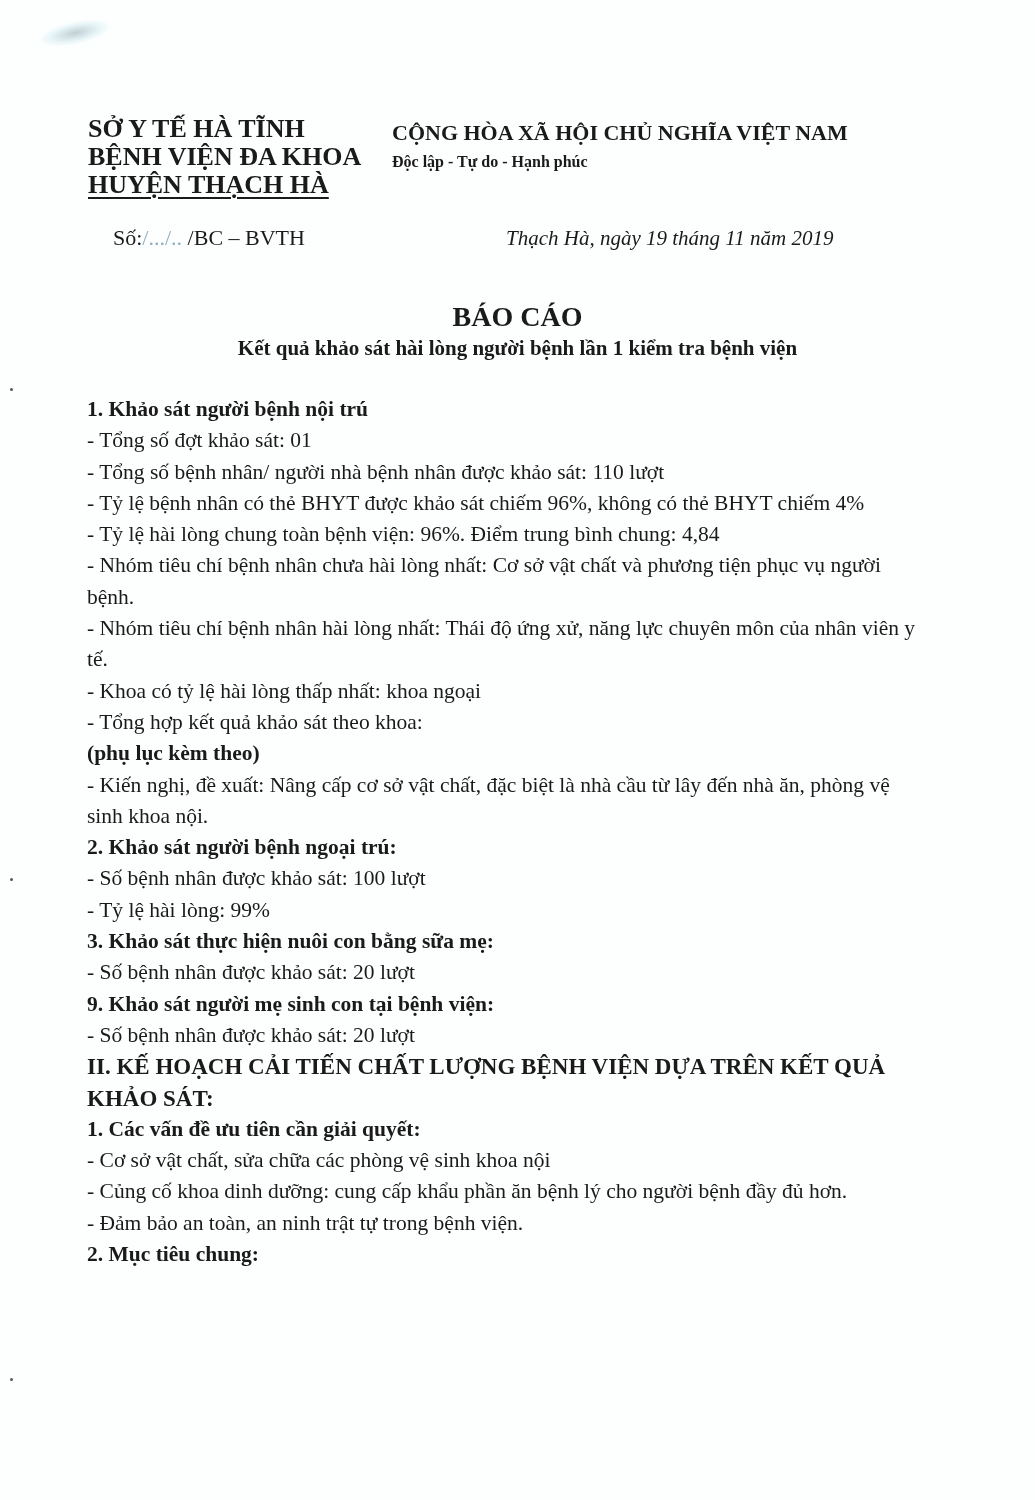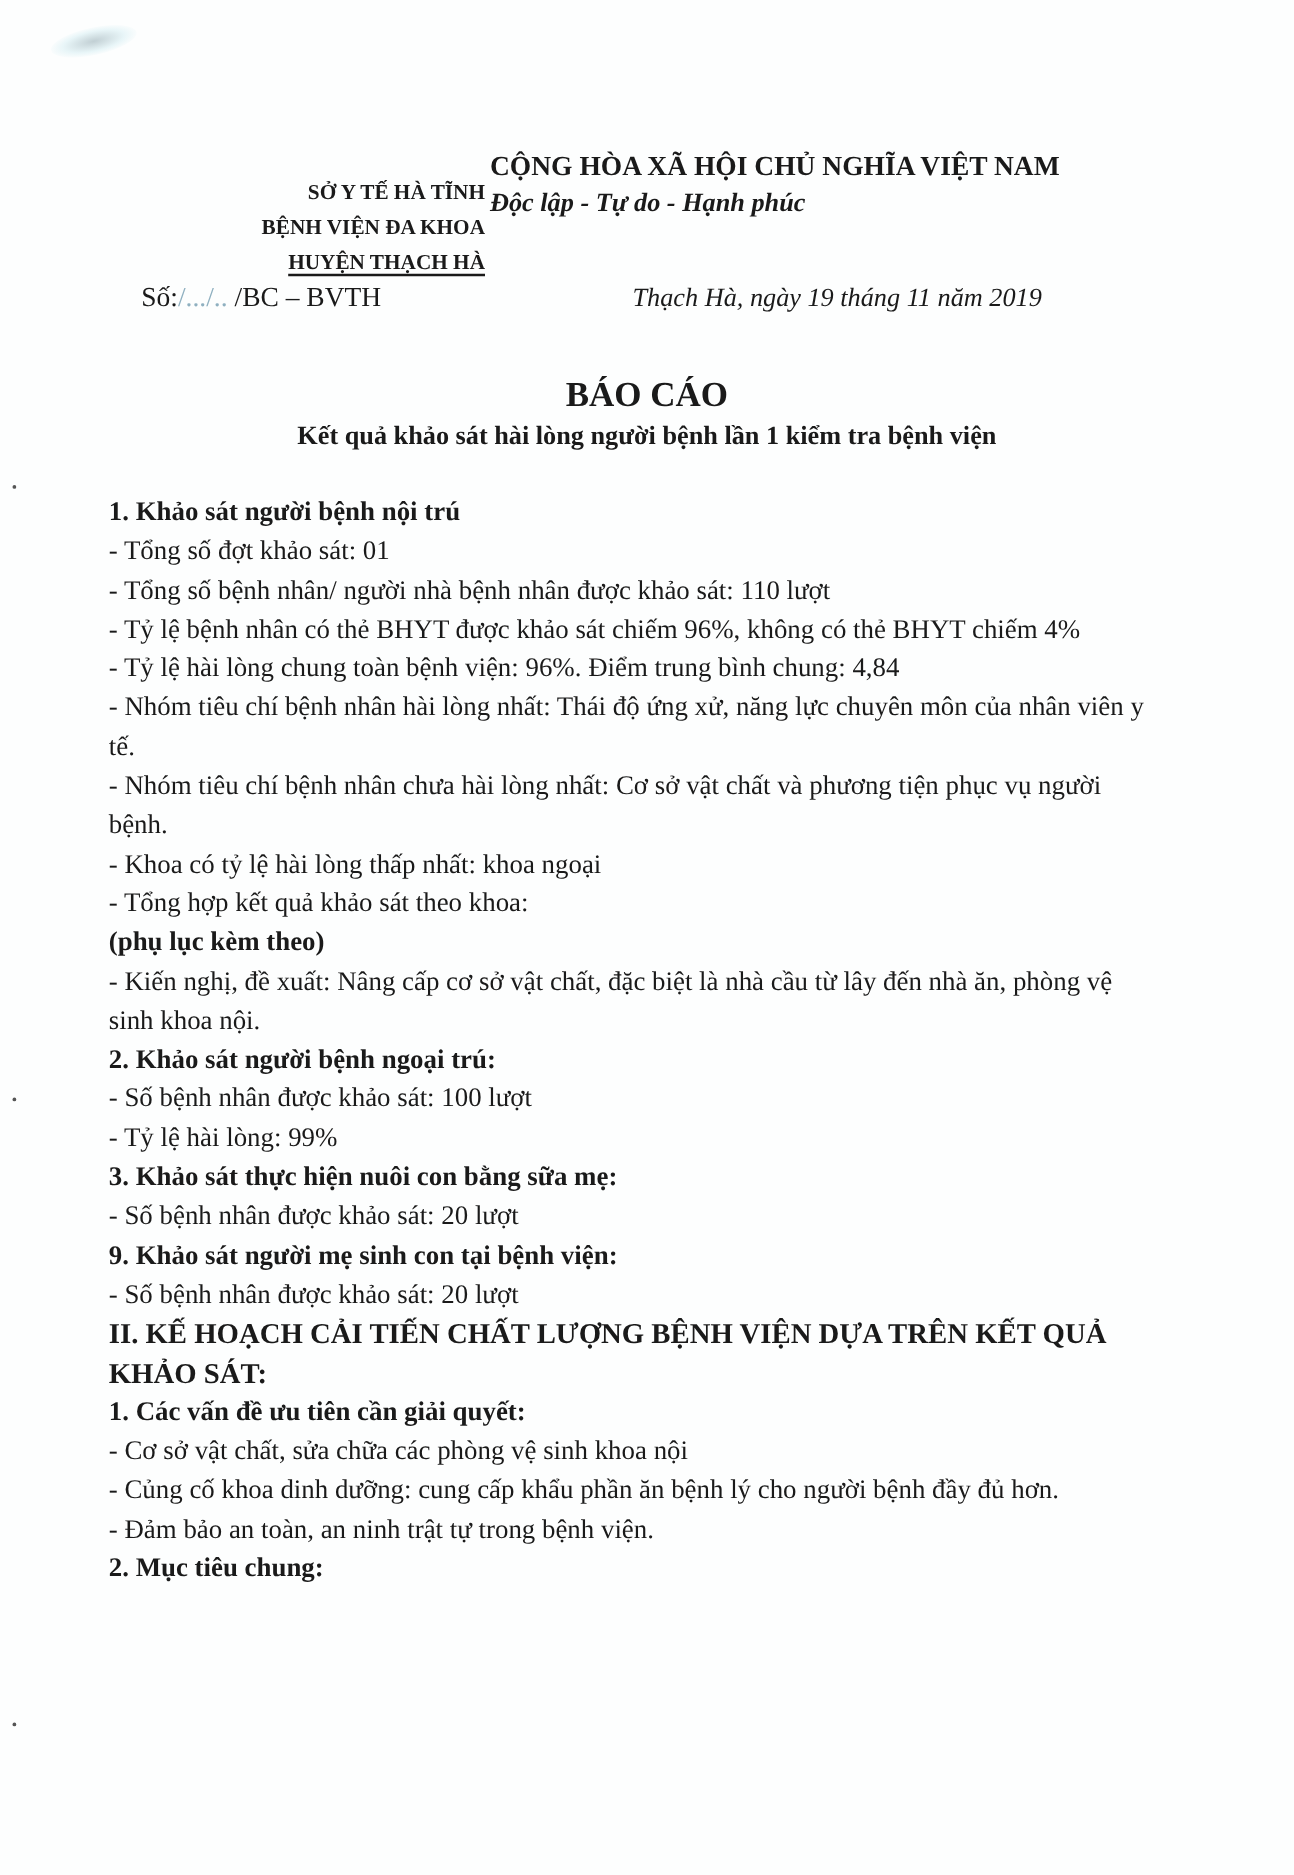--- a/index.html
+++ b/index.html
@@ -13,29 +13,29 @@
   .smudge {
     position: absolute; left: 40px; top: 22px; width: 70px; height: 22px;
     border-radius: 50%;
     background: radial-gradient(ellipse at center, rgba(120,150,160,0.45) 0%, rgba(170,220,230,0.25) 50%, rgba(255,255,255,0) 75%);
     transform: rotate(-12deg);
   }
   .dot { position: absolute; width: 3px; height: 3px; background: #555; border-radius: 50%; }
 
   .hdr-left {
     position: absolute; left: 88px; top: 115px; width: 300px;
-    text-align: right; font-weight: bold; font-size: 17px; line-height: 28px; margin-top: 25px;
+    text-align: left; font-weight: bold; font-size: 26px; line-height: 28px;
   }
   .hdr-left .ul { text-decoration: underline; text-decoration-thickness: 2px; text-underline-offset: 4px; }
   .hdr-right {
     position: absolute; left: 392px; top: 118px; width: 545px;
     font-weight: bold;
   }
   .hdr-right .nation { font-size: 22px; line-height: 30px; }
-  .hdr-right .motto { font-size: 21px; line-height: 28px; font-style: italic; }
+  .hdr-right .motto { font-size: 16px; line-height: 28px; }
   .docno {
     position: absolute; left: 113px; top: 225px; font-size: 22px;
   }
   .docno .faint { color: #8fb0c0; }
   .place-date {
     position: absolute; left: 506px; top: 226px; font-size: 21px; font-style: italic; font-family: Liberation Serif, serif;
   }
   .title-block {
     position: absolute; left: 0; top: 302px; width: 1035px; text-align: center; font-weight: bold;
   }
@@ -80,22 +80,22 @@
   <div class="t2">Kết quả khảo sát hài lòng người bệnh lần 1 kiểm tra bệnh viện</div>
 </div>
 
 <div class="body">
 
   <p class="h2">1. Khảo sát người bệnh nội trú</p>
   <p>- Tổng số đợt khảo sát: 01</p>
   <p>- Tổng số bệnh nhân/ người nhà bệnh nhân được khảo sát: 110 lượt</p>
   <p>- Tỷ lệ bệnh nhân có thẻ BHYT được khảo sát chiếm 96%, không có thẻ BHYT chiếm 4%</p>
   <p>- Tỷ lệ hài lòng chung toàn bệnh viện: 96%. Điểm trung bình chung: 4,84</p>
+  <p>- Nhóm tiêu chí bệnh nhân chưa hài lòng nhất: Cơ sở vật chất và phương tiện phục vụ người bệnh.</p>
   <p>- Nhóm tiêu chí bệnh nhân hài lòng nhất: Thái độ ứng xử, năng lực chuyên môn của nhân viên y tế.</p>
-  <p>- Nhóm tiêu chí bệnh nhân chưa hài lòng nhất: Cơ sở vật chất và phương tiện phục vụ người bệnh.</p>
   <p>- Khoa có tỷ lệ hài lòng thấp nhất: khoa ngoại</p>
   <p>- Tổng hợp kết quả khảo sát theo khoa:</p>
   <p class="h2">(phụ lục kèm theo)</p>
   <p>- Kiến nghị, đề xuất: Nâng cấp cơ sở vật chất, đặc biệt là nhà cầu từ lây đến nhà ăn, phòng vệ sinh khoa nội.</p>
 
   <p class="h2">2. Khảo sát người bệnh ngoại trú:</p>
   <p>- Số bệnh nhân được khảo sát: 100 lượt</p>
   <p>- Tỷ lệ hài lòng: 99%</p>
 
   <p class="h2">3. Khảo sát thực hiện nuôi con bằng sữa mẹ:</p>

